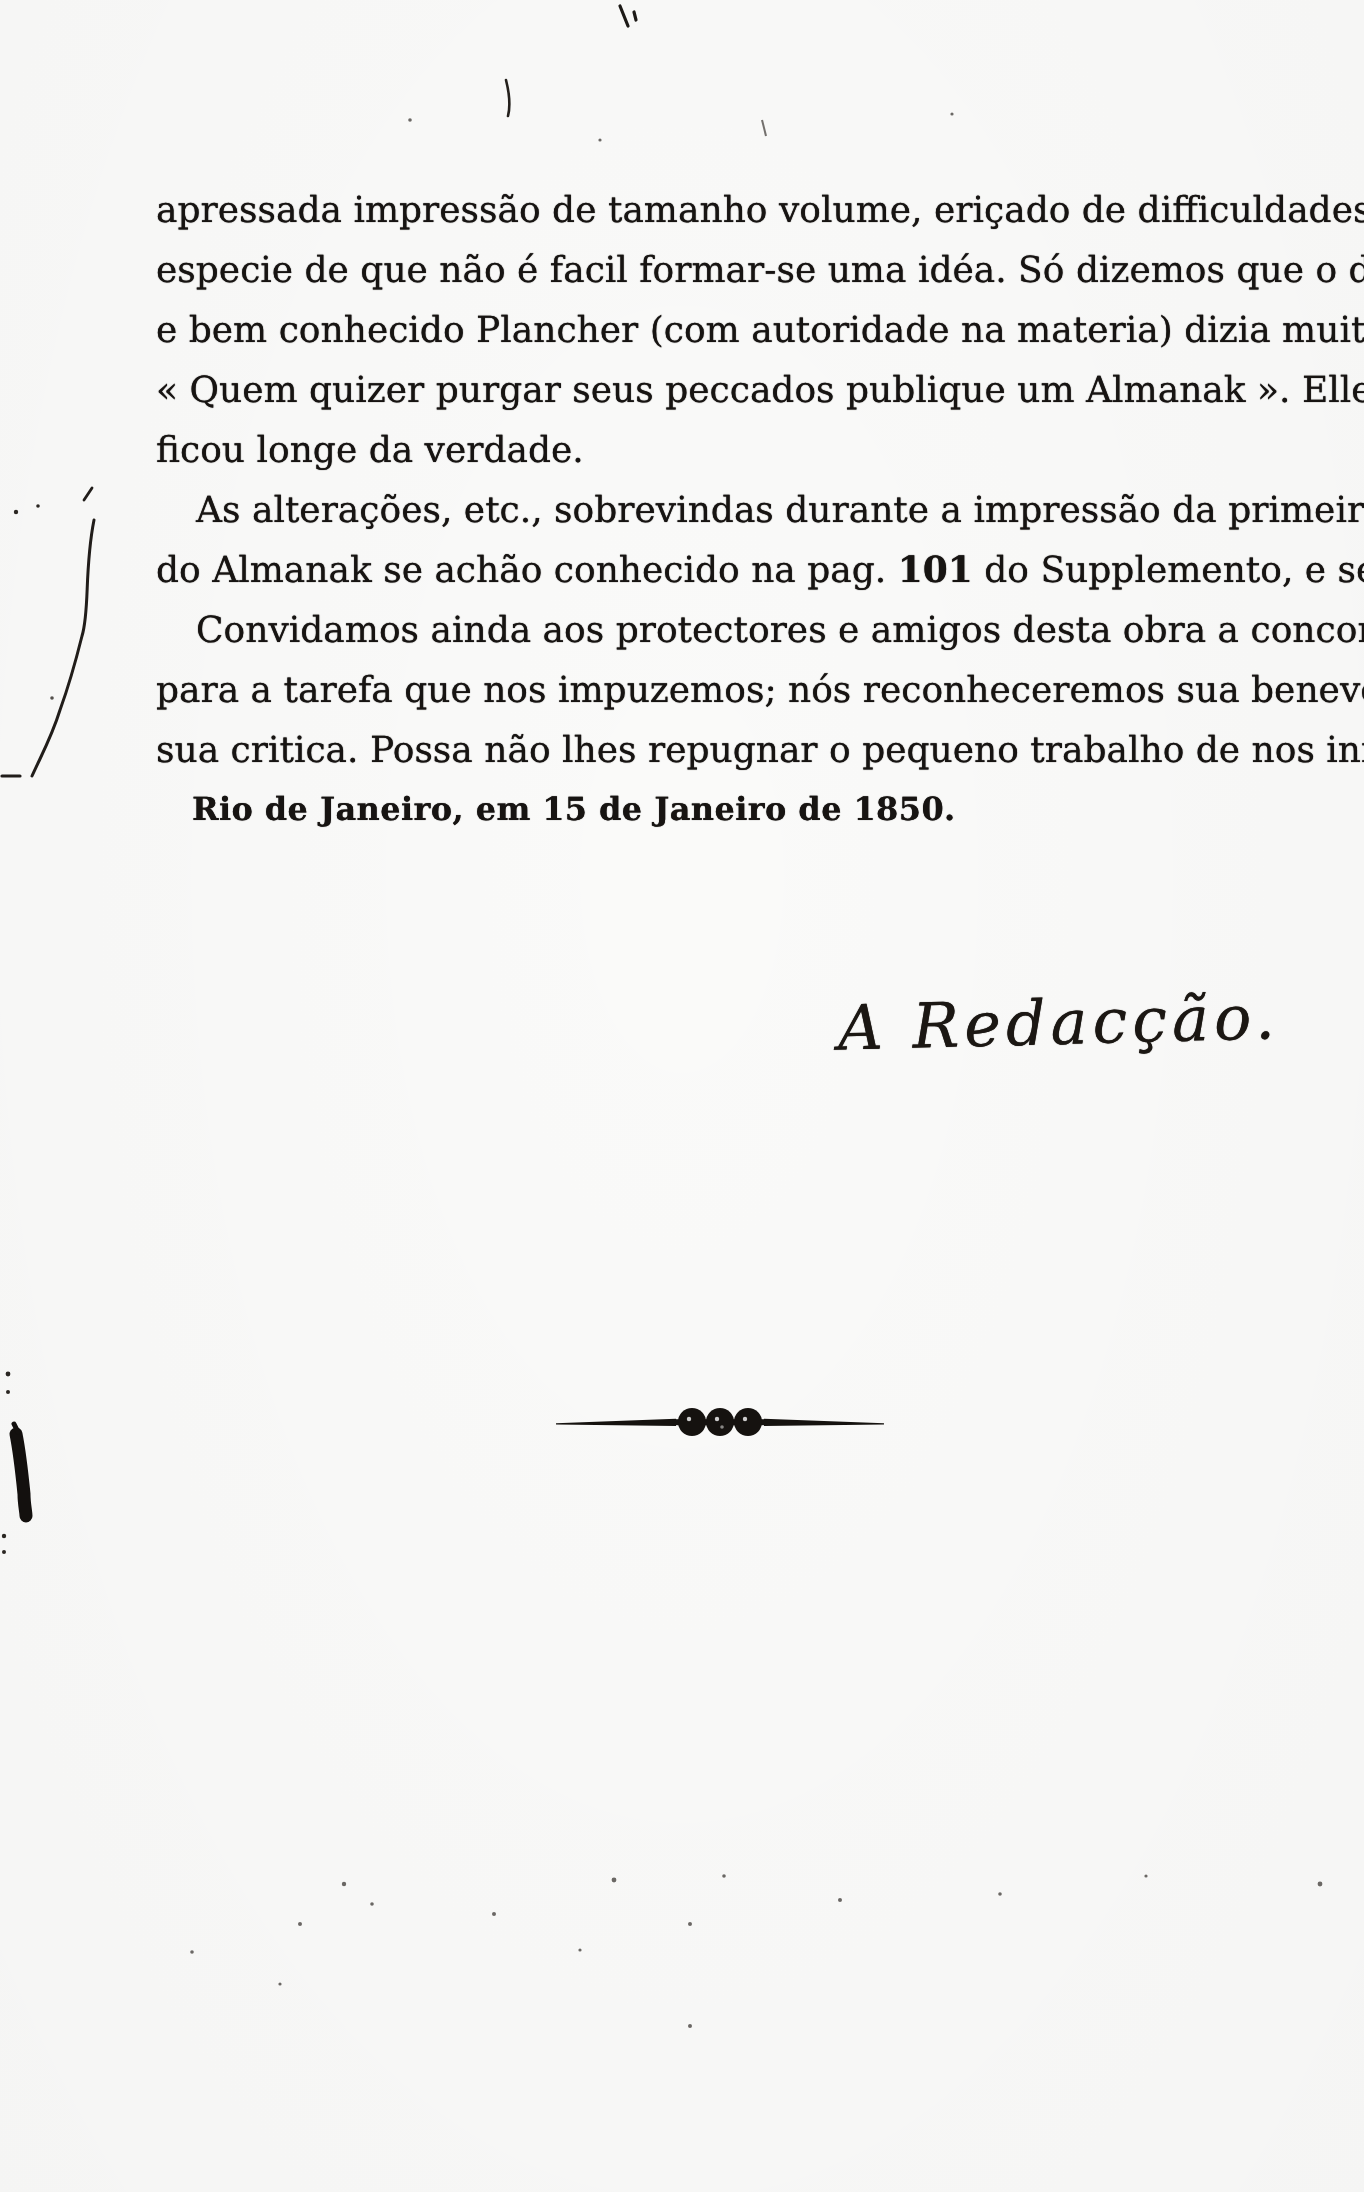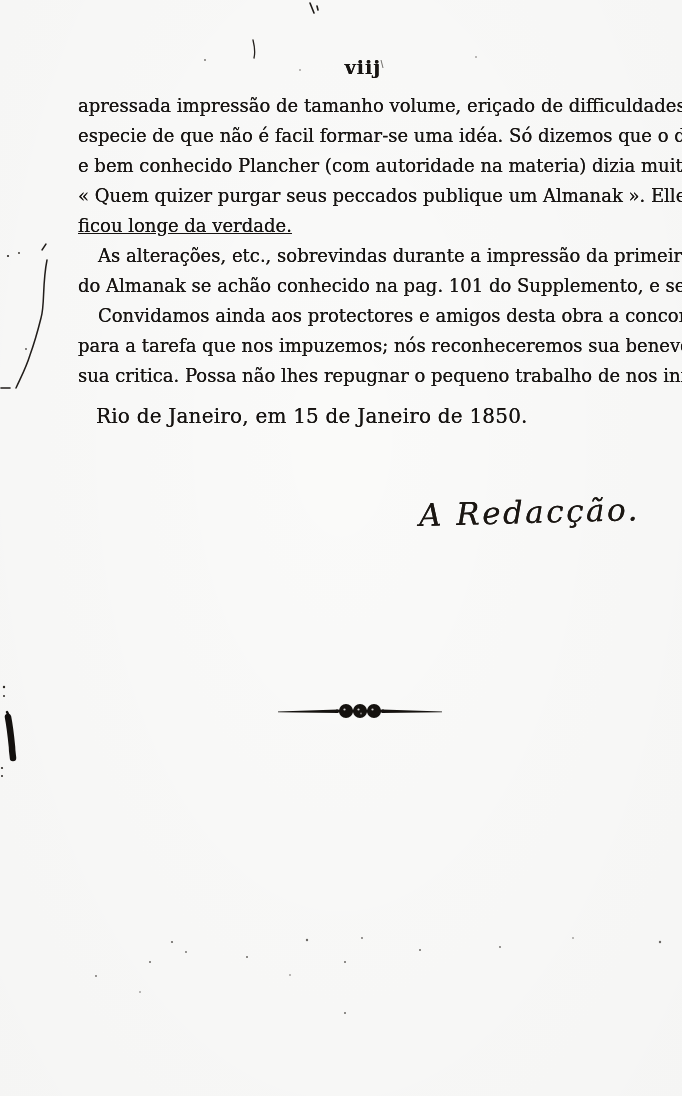--- a/index.html
+++ b/index.html
@@ -40,29 +40,28 @@
     line-height: 30px;
     font-size: 18px;
     text-align: justify;
     text-align-last: justify;
     white-space: nowrap;
     text-shadow: 0 0 0.5px currentColor;
   }
   .line.last {
     text-align: left;
     text-align-last: left;
-    text-decoration: underline;
   }
   .line.indent { text-indent: 20px; }
-  .bold { font-weight: normal; margin-top: 46px; }
+  .bold { font-weight: bold; margin-top: 46px; }
   .dateline {
-    margin-top: 13px;
+    margin-top: 2px;
     margin-left: 18px;
-    font-size: 20px;
-    font-weight: normal;
+    font-size: 16px;
+    font-weight: bold;
     letter-spacing: 0.2px;
     line-height: 24px;
     text-shadow: 0 0 0.4px currentColor;
   }
   .signature {
     position: absolute;
     top: 494px;
     right: 42px;
     font-size: 31px;
     font-style: italic;
@@ -131,21 +130,20 @@
       <circle cx="500" cy="947" r="0.9"></circle>
       <circle cx="96" cy="976" r="0.9"></circle>
       <circle cx="660" cy="942" r="1.2"></circle>
       <circle cx="345" cy="1013" r="1"></circle>
       <circle cx="573" cy="938" r="0.8"></circle>
       <circle cx="140" cy="992" r="0.8"></circle>
       <circle cx="290" cy="975" r="0.8"></circle>
     </g>
   </svg>
 
-  <div class="pagenum">viij</div>
 
   <div class="column">
     <div class="line">apressada impressão de tamanho volume, eriçado de difficuldades de toda</div>
     <div class="line">especie de que não é facil formar-se uma idéa. Só dizemos que o defunto</div>
     <div class="line">e bem conhecido Plancher (com autoridade na materia) dizia muitas vezes :</div>
     <div class="line">« Quem quizer purgar seus peccados publique um Almanak ». Elle não</div>
     <div class="line last">ficou longe da verdade.</div>
 
     <div class="line indent">As alterações, etc., sobrevindas durante a impressão da primeira tiragem</div>
     <div class="line"><span>do Almanak se achão conhecido na pag. </span><span class="bold">101</span><span> do Supplemento, e será util</span></div>

